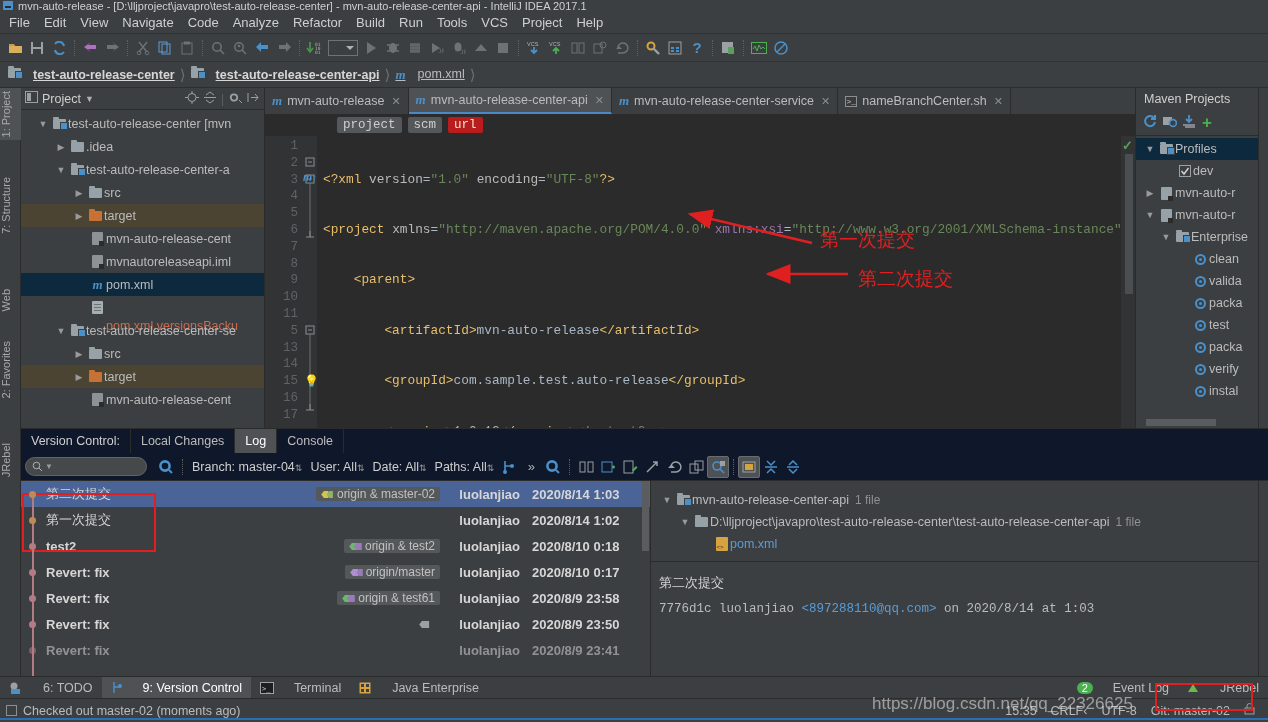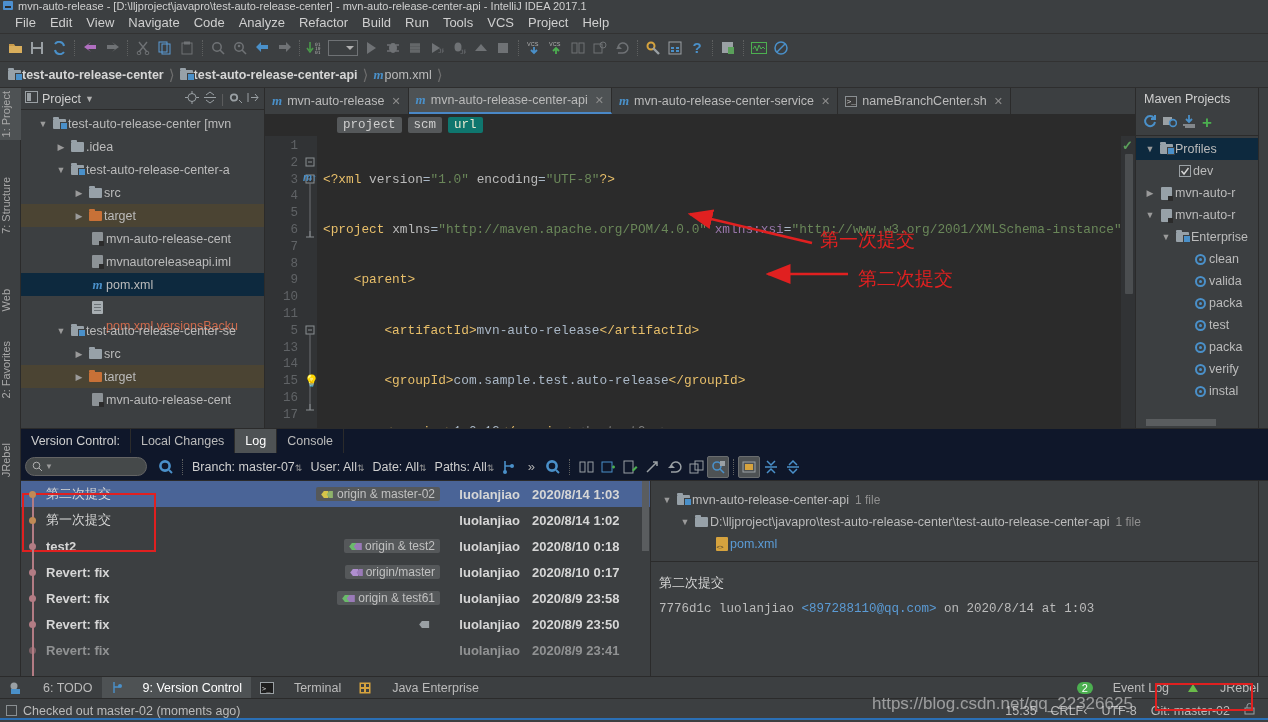--- a/index.html
+++ b/index.html
@@ -19,35 +19,35 @@
     font-size:11px; line-height:12px; overflow:hidden;
     padding-left:18px; position:relative; white-space:nowrap;
   }
   .titlebar .ticon{
     position:absolute; left:3px; top:1px; width:10px; height:9px;
     background:#4c8fd0; border-radius:1px;
   }
   .titlebar .ticon:after{content:"";position:absolute;left:2px;top:5px;width:6px;height:2px;background:#2b2b2b;}
 
   
-  .menubar { height:22px; background:#3c3f41; display:flex; align-items:center; padding-left:8px;
+  .menubar { height:22px; background:#3c3f41; display:flex; align-items:center; padding-left:2px;
              border-bottom:1px solid #323232; }
   .menubar .mi { padding:2px 7px; font-size:13px; color:#cfcfcf; cursor:default; }
 
   
   .toolbar { height:28px; background:#3c3f41; display:flex; align-items:center; padding-left:4px;
              border-bottom:1px solid #323232; }
   .tb { width:22px; height:22px; display:flex; align-items:center; justify-content:center;
         position:relative; }
   .tsep { width:1px; height:16px; margin:0 4px; border-left:1px dotted #5e6060; }
 
   
   .crumbs { height:26px; background:#3c3f41; display:flex; align-items:center; padding-left:4px;
             border-bottom:1px solid #2e2e2e; }
-  .crumb { display:flex; align-items:center; gap:1px; padding:0 4px 0 4px; font-size:12.5px; }
+  .crumb { display:flex; align-items:flex-start; gap:12px; padding:0 4px 0 4px; font-size:12.5px;text-decoration:underline; }
   .crumb.b { font-weight:bold; color:#d6d6d6; }
   .crumb.n { color:#bbbbbb; }
   .crumbsep { color:#6e6e6e; font-size:15px; padding:0 1px; }
 
   .body { flex:1; display:flex; min-height:0; position:relative; }
 
   
   .leftstrip { width:21px; background:#3c3f41; border-right:1px solid #2b2b2b;
                position:relative; flex:0 0 21px; }
   .vtab { position:absolute; left:0; width:21px; color:#a9a9a9; font-size:11px;
@@ -99,21 +99,21 @@
           color:#bbbbbb; border-right:1px solid #2b2b2b; white-space:nowrap; }
   .etab.active { background:#4e5254; border-bottom:2px solid #4a88c7; }
   .etab .x { color:#8d8d8d; font-size:11px; margin-left:2px; }
   .mglyph { color:#4a90c9; font-style:italic; font-weight:bold; font-family:"Liberation Serif",serif; font-size:13px;}
   .shglyph { width:12px;height:11px;background:#3b3b3b;border:1px solid #8a8f92;color:#cfcfcf;
              font-size:8px;display:inline-flex;align-items:center;justify-content:center;font-family:"Liberation Mono",monospace;}
 
   .bcrow { height:22px; background:#2b2b2b; display:flex; align-items:center; gap:6px; padding-left:72px; }
   .bc { background:#5c5c50; color:#d6d6c8; font-family:"Liberation Mono",monospace; font-size:12.5px;
         padding:1px 6px; border-radius:2px; }
-  .bc.a { background:#0f766e; color:#e8e8d0; }
+  .bc.a { background:#b91c1c; color:#e8e8d0; }
   .bc.s { background:#55585a; color:#cfcfcf; }
 
   .codewrap { flex:1; position:relative; display:flex; overflow:hidden; background:#2b2b2b; }
   .gutter { width:38px; flex:0 0 38px; background:#313335; color:#606366; text-align:right;
             font-family:"Liberation Mono",monospace; font-size:12.5px; padding-top:2px; }
   .gutter div { height:16.8px; line-height:16.8px; padding-right:5px; }
   .foldcol { width:14px; flex:0 0 14px; background:#313335; position:relative; }
   .code { flex:1; position:relative; overflow:hidden; font-family:"Liberation Mono",monospace;
           font-size:12.8px; line-height:16.8px; padding-top:2px; white-space:pre; color:#a9b7c6; }
   .code .ln { height:16.8px; padding-left:6px; }
@@ -816,21 +816,21 @@
             <span style="font-size:8px">▼</span>
             <span title=""></span>
           </div>
           <span class="tb" style="margin-left:8px">
             <svg width="16" height="16">
                 <circle cx="7" cy="7" r="4.6" stroke="#4a90c9" stroke-width="2.6" fill="none"></circle>
                 <path d="M11 11l3 3" stroke="#4a90c9" stroke-width="2"></path>
               </svg>
             </span>
           <span style="width:1px;height:16px;border-left:1px dotted #5e6060;margin:0 5px"></span>
-          <span class="flt"><span>Branch: master-07</span><span class="ar">⇅</span></span>
+          <span class="flt"><span>Branch: master-04</span><span class="ar">⇅</span></span>
           <span class="flt"><span>User: All</span><span class="ar">⇅</span></span>
           <span class="flt"><span>Date: All</span><span class="ar">⇅</span></span>
           <span class="flt"><span>Paths: All</span><span class="ar">⇅</span></span>
           <span class="tb">
               <svg width="16" height="14">
                 <path d="M4 1v12M4 6h6" stroke="#4a90c9" stroke-width="1.6" fill="none"></path>
                 <circle cx="11" cy="6" r="2" fill="#4a90c9"></circle>
                 <circle cx="4" cy="12" r="2" fill="#4a90c9"></circle>
               </svg>
             </span>

